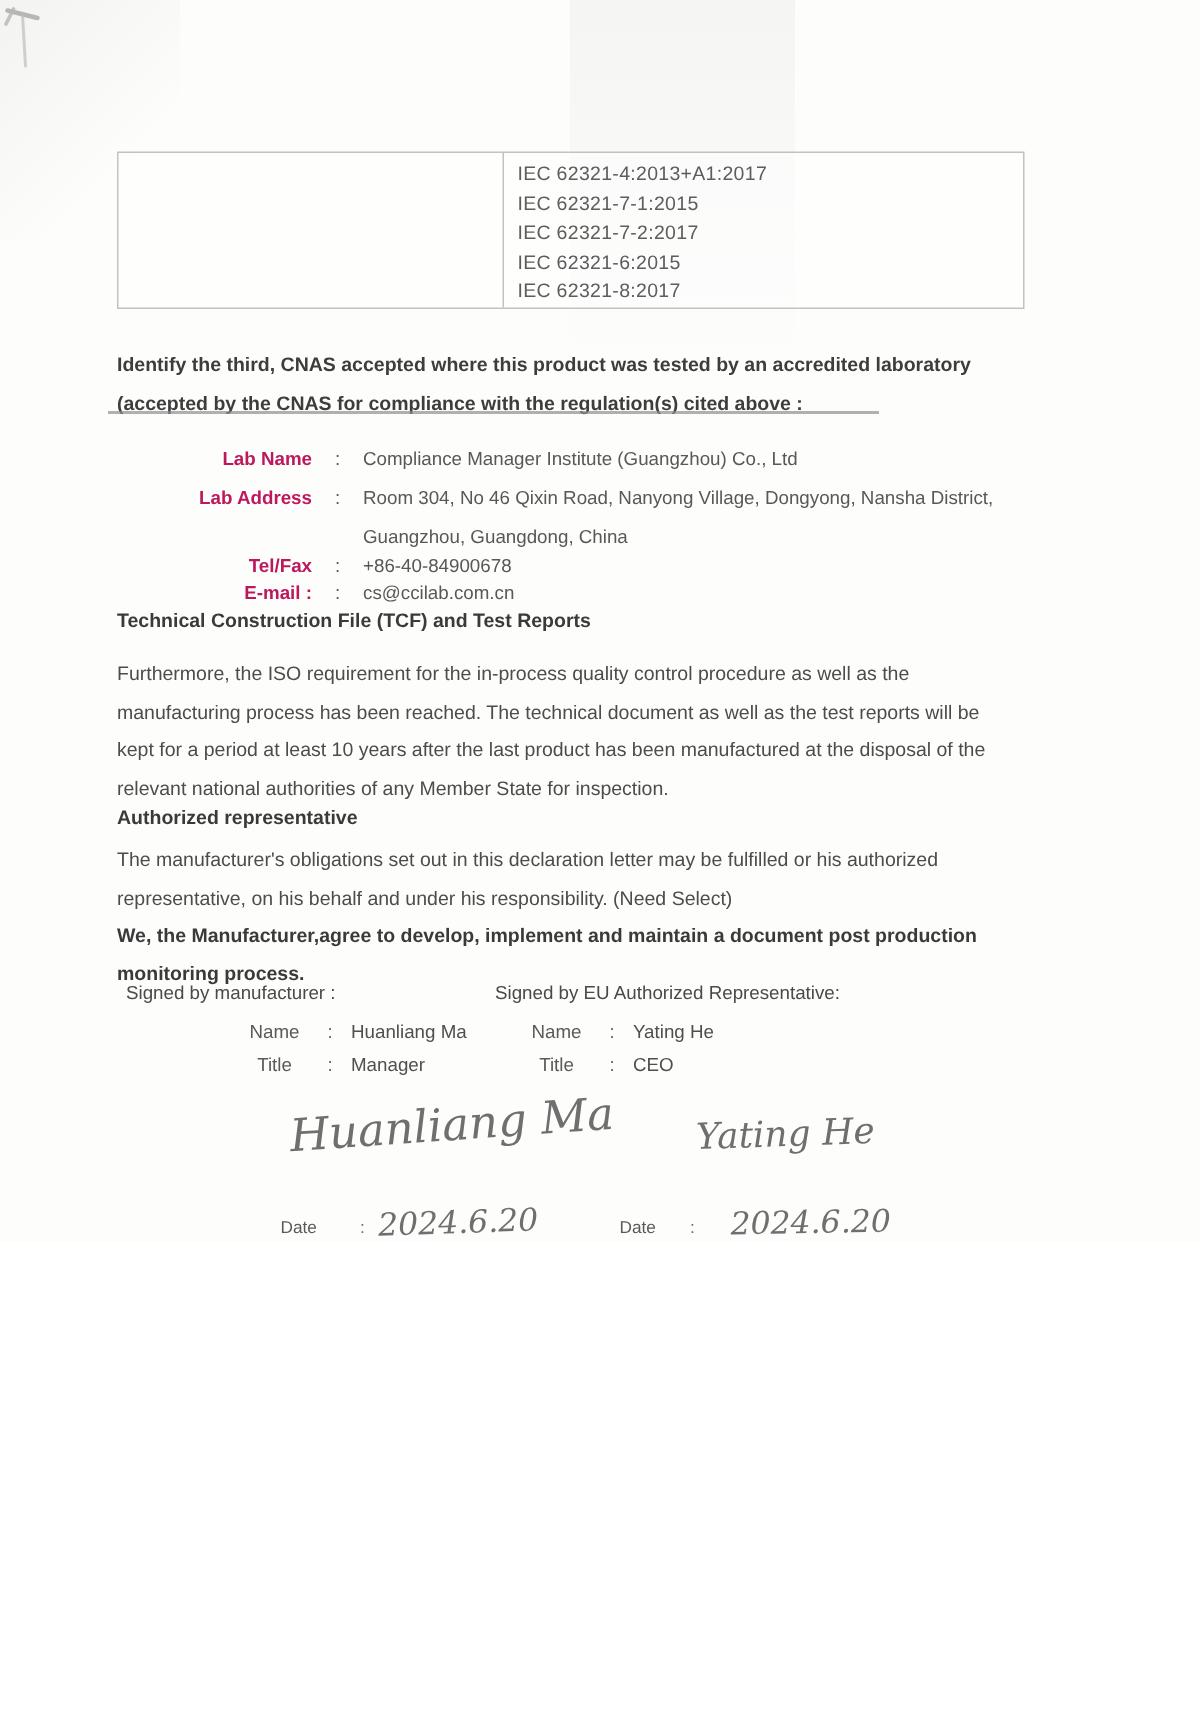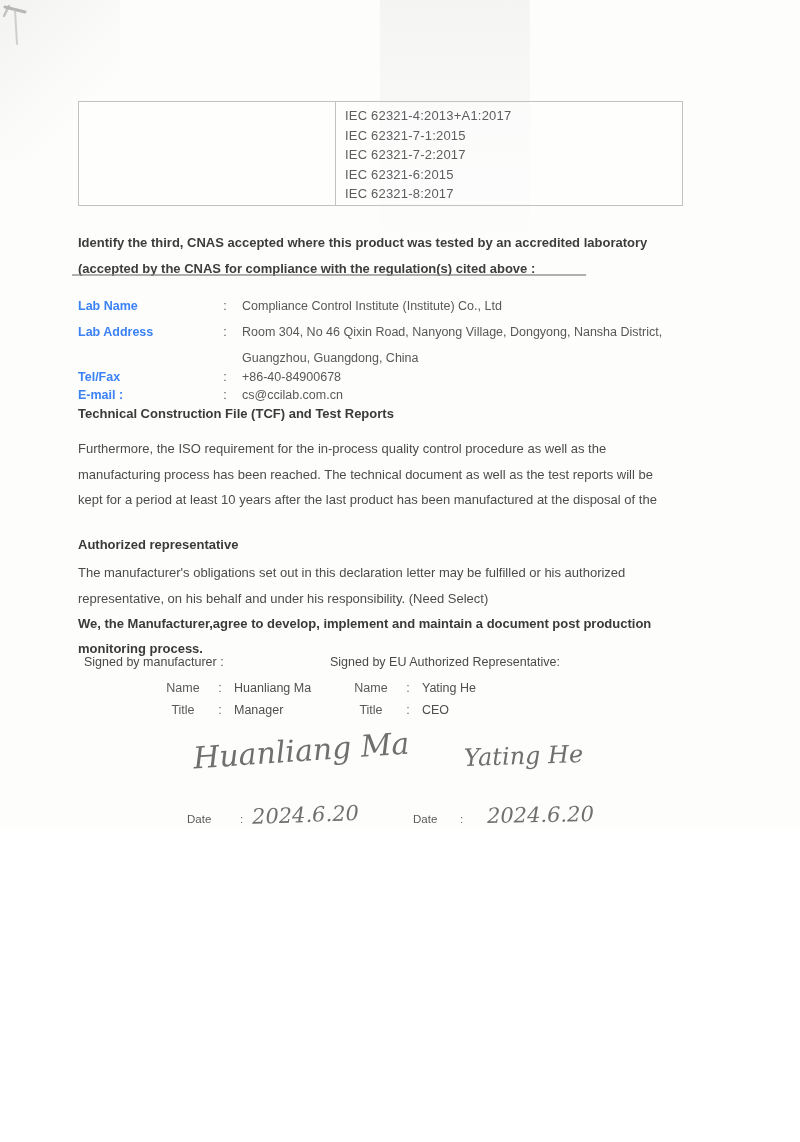--- a/index.html
+++ b/index.html
@@ -35,21 +35,21 @@
 
   
   .intro { position:absolute; left:78px; top:230px; width:585px;
     font-size:13px; font-weight:bold; color:#3d3d3d; }
   .intro .ln { line-height:26px; }
   .intro-underline { position:absolute; left:72px; top:274px; width:514px;
     height:2px; background:#8f8f8f; opacity:.7; }
 
   
   .lab-row { position:absolute; left:78px; display:flex; font-size:12.5px; white-space:nowrap; }
-  .lab-label { width:130px; text-align:left; font-weight:bold; color:#3b82f6; }
+  .lab-label { width:130px; text-align:right; font-weight:bold; color:#be185d; }
   .lab-sep { width:34px; text-align:center; color:#5a5a5a; }
   .lab-value { color:#585858; }
 
   .h-bold { position:absolute; left:78px; font-size:13px; font-weight:bold; color:#3a3a3a; white-space:nowrap; }
 
   .para { position:absolute; left:78px; width:610px; font-size:13px; color:#4c4c4c; }
   .para .ln { line-height:25.5px; white-space:nowrap; }
   .para.bold { font-weight:bold; color:#3a3a3a; }
   .para.bold .ln { line-height:25px; }
 
@@ -98,21 +98,21 @@
 
   <div class="intro">
     <div class="ln">Identify the third, CNAS accepted where this product was tested by an accredited laboratory</div>
     <div class="ln">(accepted by the CNAS for compliance with the regulation(s) cited above :</div>
   </div>
   <div class="intro-underline"></div>
 
   <div class="lab-row" style="top:299px">
     <span class="lab-label">Lab Name</span>
     <span class="lab-sep">:</span>
-    <span class="lab-value">Compliance Control Institute (Institute) Co., Ltd</span>
+    <span class="lab-value">Compliance Manager Institute (Guangzhou) Co., Ltd</span>
   </div>
   <div class="lab-row" style="top:325px">
     <span class="lab-label">Lab Address</span>
     <span class="lab-sep">:</span>
     <span class="lab-value">Room 304, No 46 Qixin Road, Nanyong Village, Dongyong, Nansha District,</span>
   </div>
   <div class="lab-row" style="top:351px">
     <span class="lab-label"></span>
     <span class="lab-sep"></span>
     <span class="lab-value">Guangzhou, Guangdong, China</span>
@@ -126,20 +126,21 @@
     <span class="lab-label">E-mail :</span>
     <span class="lab-sep">:</span>
     <span class="lab-value">cs@ccilab.com.cn</span>
   </div>
 
   <div class="h-bold" style="top:406px">Technical Construction File (TCF) and Test Reports</div>
   <div class="para" style="top:436px">
     <div class="ln">Furthermore, the ISO requirement for the in-process quality control procedure as well as the</div>
     <div class="ln">manufacturing process has been reached. The technical document as well as the test reports will be</div>
     <div class="ln">kept for a period at least 10 years after the last product has been manufactured at the disposal of the</div>
+    <div class="ln">relevant national authorities of any Member State for inspection.</div>
   </div>
 
   <div class="h-bold" style="top:537px">Authorized representative</div>
   <div class="para" style="top:560px">
     <div class="ln" style="line-height:26px">The manufacturer's obligations set out in this declaration letter may be fulfilled or his authorized</div>
     <div class="ln" style="line-height:26px">representative, on his behalf and under his responsibility. (Need Select)</div>
   </div>
   <div class="para bold" style="top:611px">
     <div class="ln">We, the Manufacturer,agree to develop, implement and maintain a document post production</div>
     <div class="ln">monitoring process.</div>

